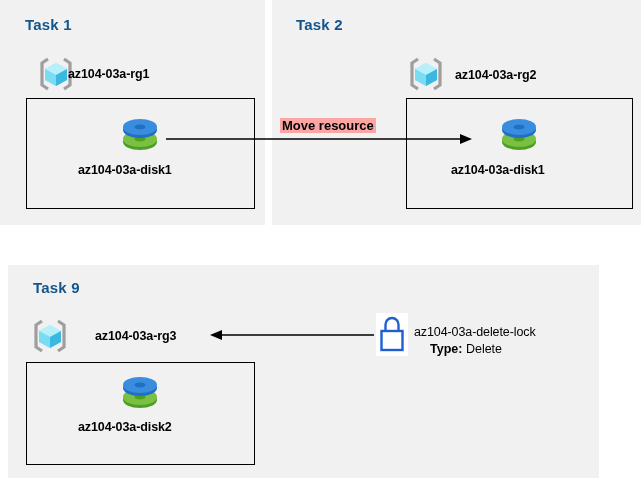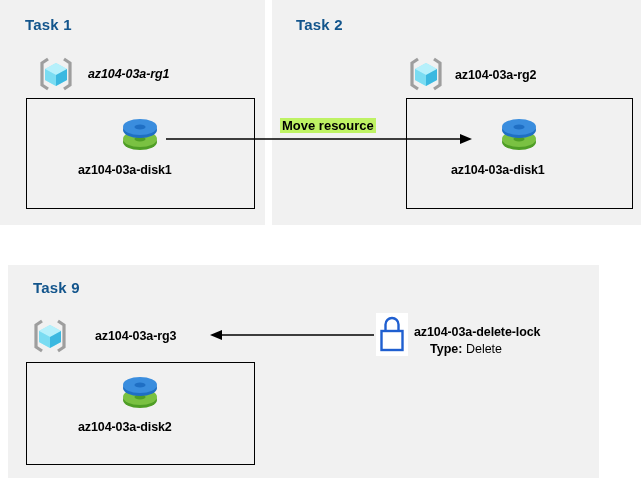--- a/index.html
+++ b/index.html
@@ -37,39 +37,39 @@
     color: #000000;
     font-size: 12.5px;
     font-weight: bold;
     white-space: nowrap;
     letter-spacing: -0.1px;
   }
   .lock-label-main {
     position: absolute;
     color: #000000;
     font-size: 12.5px;
-    font-weight: bold;
+    font-weight: normal;
     white-space: nowrap;
     letter-spacing: -0.1px;
   }
   .lock-label-sub {
     position: absolute;
     color: #000000;
     font-size: 12.5px;
     white-space: nowrap;
     margin-left: 16px;
   }
   .lock-label-sub b { font-weight: bold; }
   .arrow-text {
     position: absolute;
     color: #000000;
     font-size: 13px;
     font-weight: bold;
     white-space: nowrap;
-    background: #bef264;
+    background: #fca5a5;
     padding: 0 2px;
   }
   .icon-svg { position: absolute; display: block; }
   .arrow-svg { position: absolute; display: block; overflow: visible; }
   .lock-bg {
     position: absolute;
     background: #ffffff;
   }
 </style>
 </head>
@@ -80,21 +80,21 @@
 <div class="task-label" style="left:25px; top:16px;">Task 1</div>
 
 <svg class="icon-svg" style="left:36px; top:54px;" width="40" height="40" viewBox="0 0 40 40">
   <path d="M12 5 L6 9 L6 31 L12 35" fill="none" stroke="#9e9e9e" stroke-width="3.2" stroke-linecap="butt"></path>
   <path d="M28 5 L34 9 L34 31 L28 35" fill="none" stroke="#9e9e9e" stroke-width="3.2" stroke-linecap="butt"></path>
   <polygon points="20,9 31,15 31,26 20,32 9,26 9,15" fill="#9fe9f8"></polygon>
   <polygon points="20,9 31,15 20,21 9,15" fill="#b6f0fb"></polygon>
   <polygon points="20,21 31,15 31,26 20,32" fill="#3bb8e0"></polygon>
   <polygon points="20,21 9,15 9,26 20,32" fill="#7adcf2"></polygon>
 </svg>
-<div class="node-label" style="left:88px; top:67px;font-style:italic;">az104-03a-rg1</div>
+<div class="node-label" style="left:68px; top:67px;">az104-03a-rg1</div>
 
 <div class="inner-box" style="left:26px; top:98px; width:229px; height:111px;"></div>
 
 <svg class="icon-svg" style="left:118px; top:113px;" width="44" height="44" viewBox="0 0 44 44">
   <ellipse cx="22" cy="29" rx="17" ry="8" fill="#4f9e26"></ellipse>
   <ellipse cx="22" cy="26" rx="17" ry="8" fill="#7ac142"></ellipse>
   <ellipse cx="22" cy="26" rx="5.5" ry="2.6" fill="#4f9e26"></ellipse>
   <ellipse cx="22" cy="17" rx="17" ry="8" fill="#1f6fc4"></ellipse>
   <ellipse cx="22" cy="14" rx="17" ry="8" fill="#3a8dde"></ellipse>
   <ellipse cx="22" cy="14" rx="5.5" ry="2.6" fill="#1f6fc4"></ellipse>

